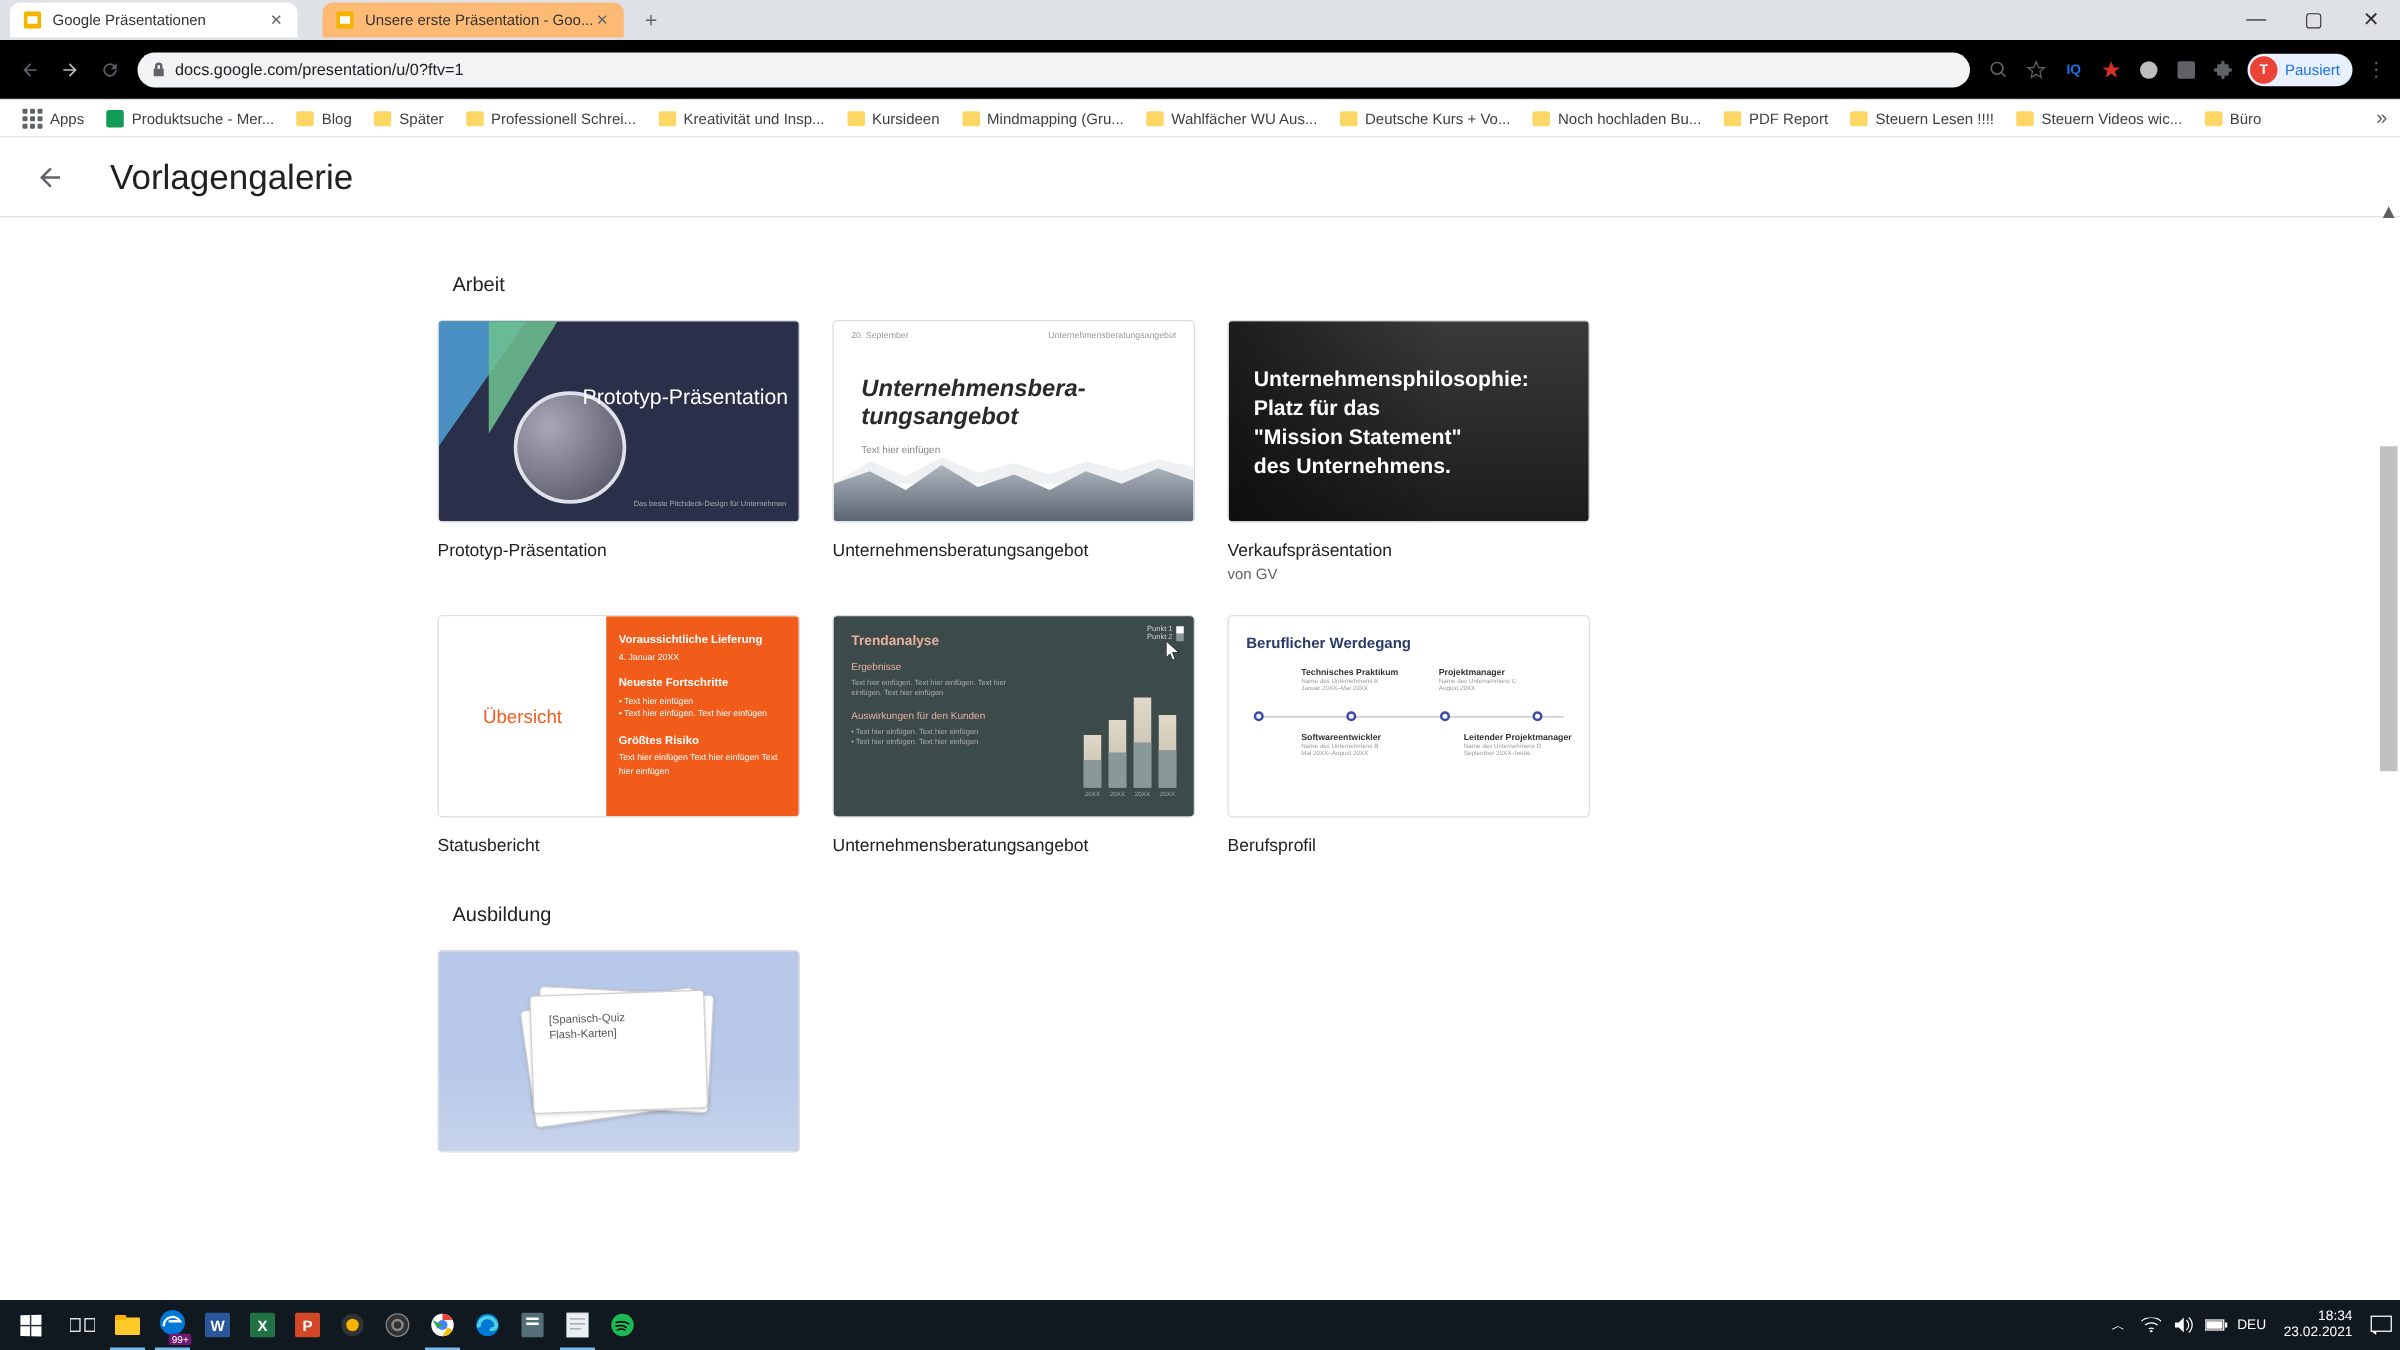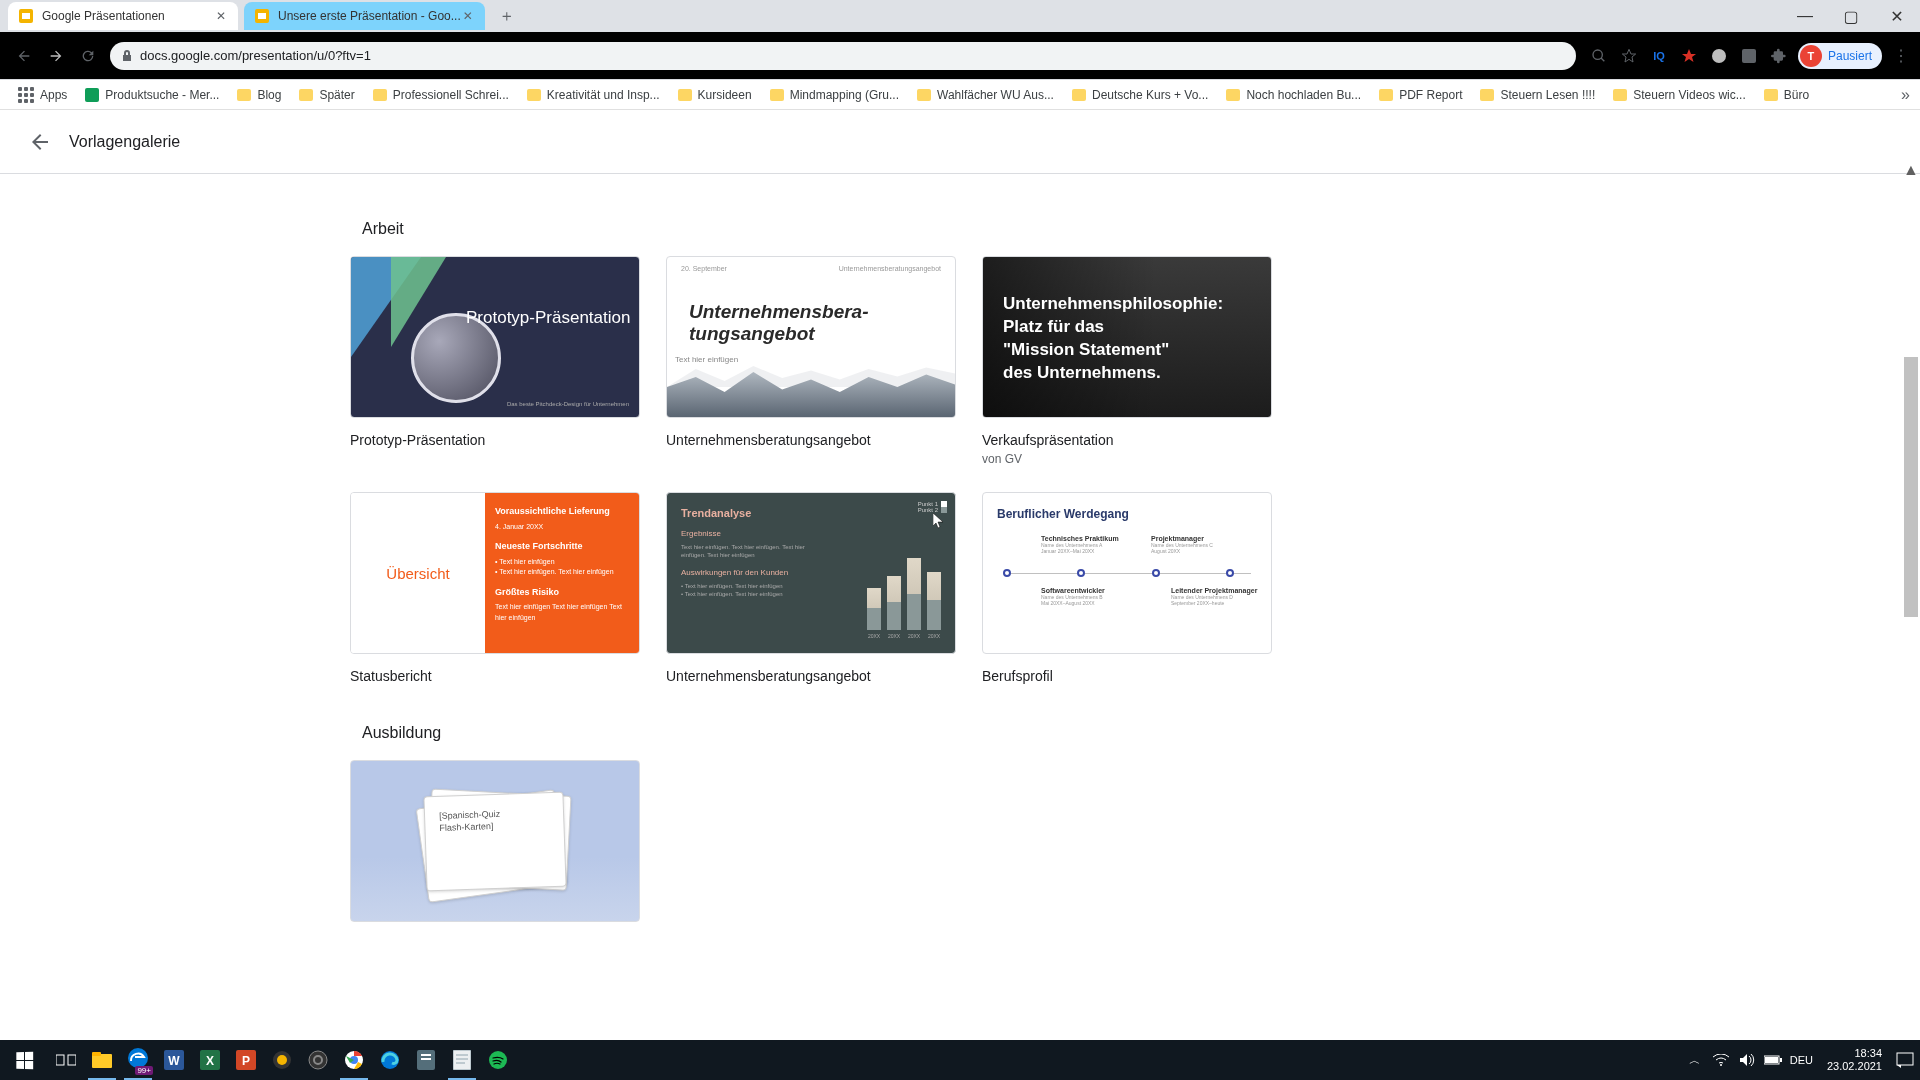--- a/index.html
+++ b/index.html
@@ -1,21 +1,21 @@
 <!DOCTYPE html>
 <html><head>
   <meta charset="utf-8">
   <style>
     * { margin: 0; padding: 0; box-sizing: border-box; font-family: Arial, sans-serif; -webkit-font-smoothing: antialiased; }
     body { width: 1920px; height: 1080px; overflow: hidden; background: #fff; position: relative; }
 
     
     .titlebar { height: 32px; background: #dee1e6; display: flex; align-items: center; padding-left: 8px; }
     .tab { height: 28px; background: #fff; border-radius: 8px 8px 0 0; display: flex; align-items: center; padding: 0 10px; margin-right: 6px; font-size: 12px; color: #333; min-width: 230px; position: relative; }
-    .tab.inactive { background: #7dd3fc; }
+    .tab.inactive { background: #fdba74; margin-left: 14px; }
     .tab-icon { width: 16px; height: 16px; margin-right: 8px; display:flex; align-items:center; justify-content:center;}
     .tab-close { margin-left: auto; width: 14px; height: 14px; display:flex; align-items:center; justify-content:center; color:#5f6368;}
     .new-tab { width: 24px; height: 24px; display:flex;align-items:center;justify-content:center; color:#5f6368; margin-left: 4px;}
     .window-controls { margin-left: auto; display: flex; }
     .wc-btn { width: 46px; height: 32px; display:flex; align-items:center; justify-content:center; color: #333; }
 
     
     .urlbar { height: 48px; background: #000000; display: flex; align-items: center; padding: 0 8px; border-bottom: 1px solid #dadce0; }
     .nav-btn { width: 28px; height: 28px; display:flex; align-items:center; justify-content:center; color: #5f6368; margin: 0 2px; border-radius: 50%;}
     .nav-btn.disabled { color: #bdbdbd; }
@@ -31,21 +31,21 @@
     .bm-item { display:flex; align-items:center; padding: 4px 8px; font-size:12px; color:#3c4043; border-radius:4px; gap:6px;}
     .bm-folder-icon { width:14px; height:12px; background:#fdd663; border-radius:2px; }
     .apps-icon { width:16px; height:16px; display:grid; grid-template-columns: repeat(3,4px); grid-template-rows: repeat(3,4px); gap:2px;}
     .apps-icon span{ background:#5f6368; border-radius:1px;}
     .green-icon { width:14px; height:14px; background:#0f9d58; border-radius:2px;}
     .bm-overflow { margin-left:auto; color:#5f6368;}
 
     
     .app-header { height: 64px; background:#fff; display:flex; align-items:center; padding: 0 20px; border-bottom: 1px solid #dadce0;}
     .back-btn { width:40px; height:40px; border-radius:50%; display:flex; align-items:center; justify-content:center; color:#5f6368;}
-    .app-title { font-size: 16px; color:#202124; margin-left: 9px; font-weight: 400;}
+    .app-title { font-size: 28px; color:#202124; margin-left: 28px; font-weight: 400;}
 
     
     .content { height: calc(1080px - 32px - 36px - 30px - 64px - 40px); overflow-y: auto; background:#fff;}
     .container { max-width: 1300px; margin: 0 auto; padding: 30px 40px;}
     .section-title { font-size: 16px; color: #202124; margin: 16px 0 18px 12px; font-weight: 400;}
     .grid { display: flex; flex-wrap: wrap; gap: 26px 26px; }
     .card { width: 290px; }
     .thumb { width: 290px; height: 162px; border: 1px solid #dadce0; border-radius: 4px; overflow:hidden; cursor:pointer; position:relative; background:#fff;}
     .card-title { font-size: 14px; color:#202124; margin-top: 14px; font-weight: 500;}
     .card-subtitle { font-size: 12px; color:#5f6368; margin-top: 4px;}
@@ -57,21 +57,21 @@
     .t-prototype .moon{position:absolute;left:60px;bottom:14px;width:90px;height:90px;border-radius:50%;background:radial-gradient(circle at 30% 30%, #a8a8b9, #4a4a5a);border:3px solid #e0e0ea;}
     .t-prototype .txt{position:absolute; top:50px; left:115px; color:#fff; font-size:17px; line-height:1.3;}
     .t-prototype .sub{position:absolute;bottom:10px;right:10px;color:#aaa;font-size:6px;}
 
     .t-consult { background:#fff; position:relative;}
     .t-consult .bar{position:absolute;top:8px;left:14px;right:14px;height:2px;display:flex;justify-content:space-between;}
     .t-consult .hdr{color:#999;font-size:7px;}
     .t-consult .mtn{position:absolute;bottom:0;left:0;right:0;height:50px;background:linear-gradient(to top, #5a6572, #b8c0c8);clip-path:polygon(0 100%, 0 40%, 10% 20%, 20% 50%, 30% 10%, 40% 45%, 50% 25%, 60% 50%, 70% 20%, 80% 40%, 90% 15%, 100% 35%, 100% 100%);}
     .t-consult .snow{position:absolute;bottom:30px;left:0;right:0;height:30px;background:#e8eaec;clip-path:polygon(0 100%, 10% 40%, 20% 80%, 30% 30%, 40% 70%, 50% 45%, 60% 75%, 70% 40%, 80% 65%, 90% 35%, 100% 55%, 100% 100%);opacity:0.7;}
     .t-consult .txt{position:absolute;top:44px;left:22px;color:#2a2a2a;font-size:19px;font-weight:700;line-height:1.15;}
-    .t-consult .sub{position:absolute;top:98px;left:8px;color:#888;font-size:8px;}
+    .t-consult .sub{position:absolute;top:98px;left:22px;color:#888;font-size:8px;}
 
     .t-sales{ background:linear-gradient(180deg, #3a3a3a, #1c1c1c); position:relative;}
     .t-sales::before{content:'';position:absolute;inset:0;background:linear-gradient(90deg, rgba(0,0,0,0.5), transparent 60%);}
     .t-sales .txt{position:absolute;top:36px;left:20px;right:30px;color:#fff;font-size:17px;font-weight:700;line-height:1.35;}
 
     .t-status { display:flex; }
     .t-status .left{flex:1;background:#fff;display:flex;align-items:center;justify-content:center;}
     .t-status .left span{color:#f25c1a;font-size:15px;font-weight:500;}
     .t-status .right{flex:1;background:#f25c1a;padding:12px 10px;color:#fff;font-size:7px;line-height:1.5;}
     .t-status .right b{font-size:9px;display:block;margin-bottom:3px;}

